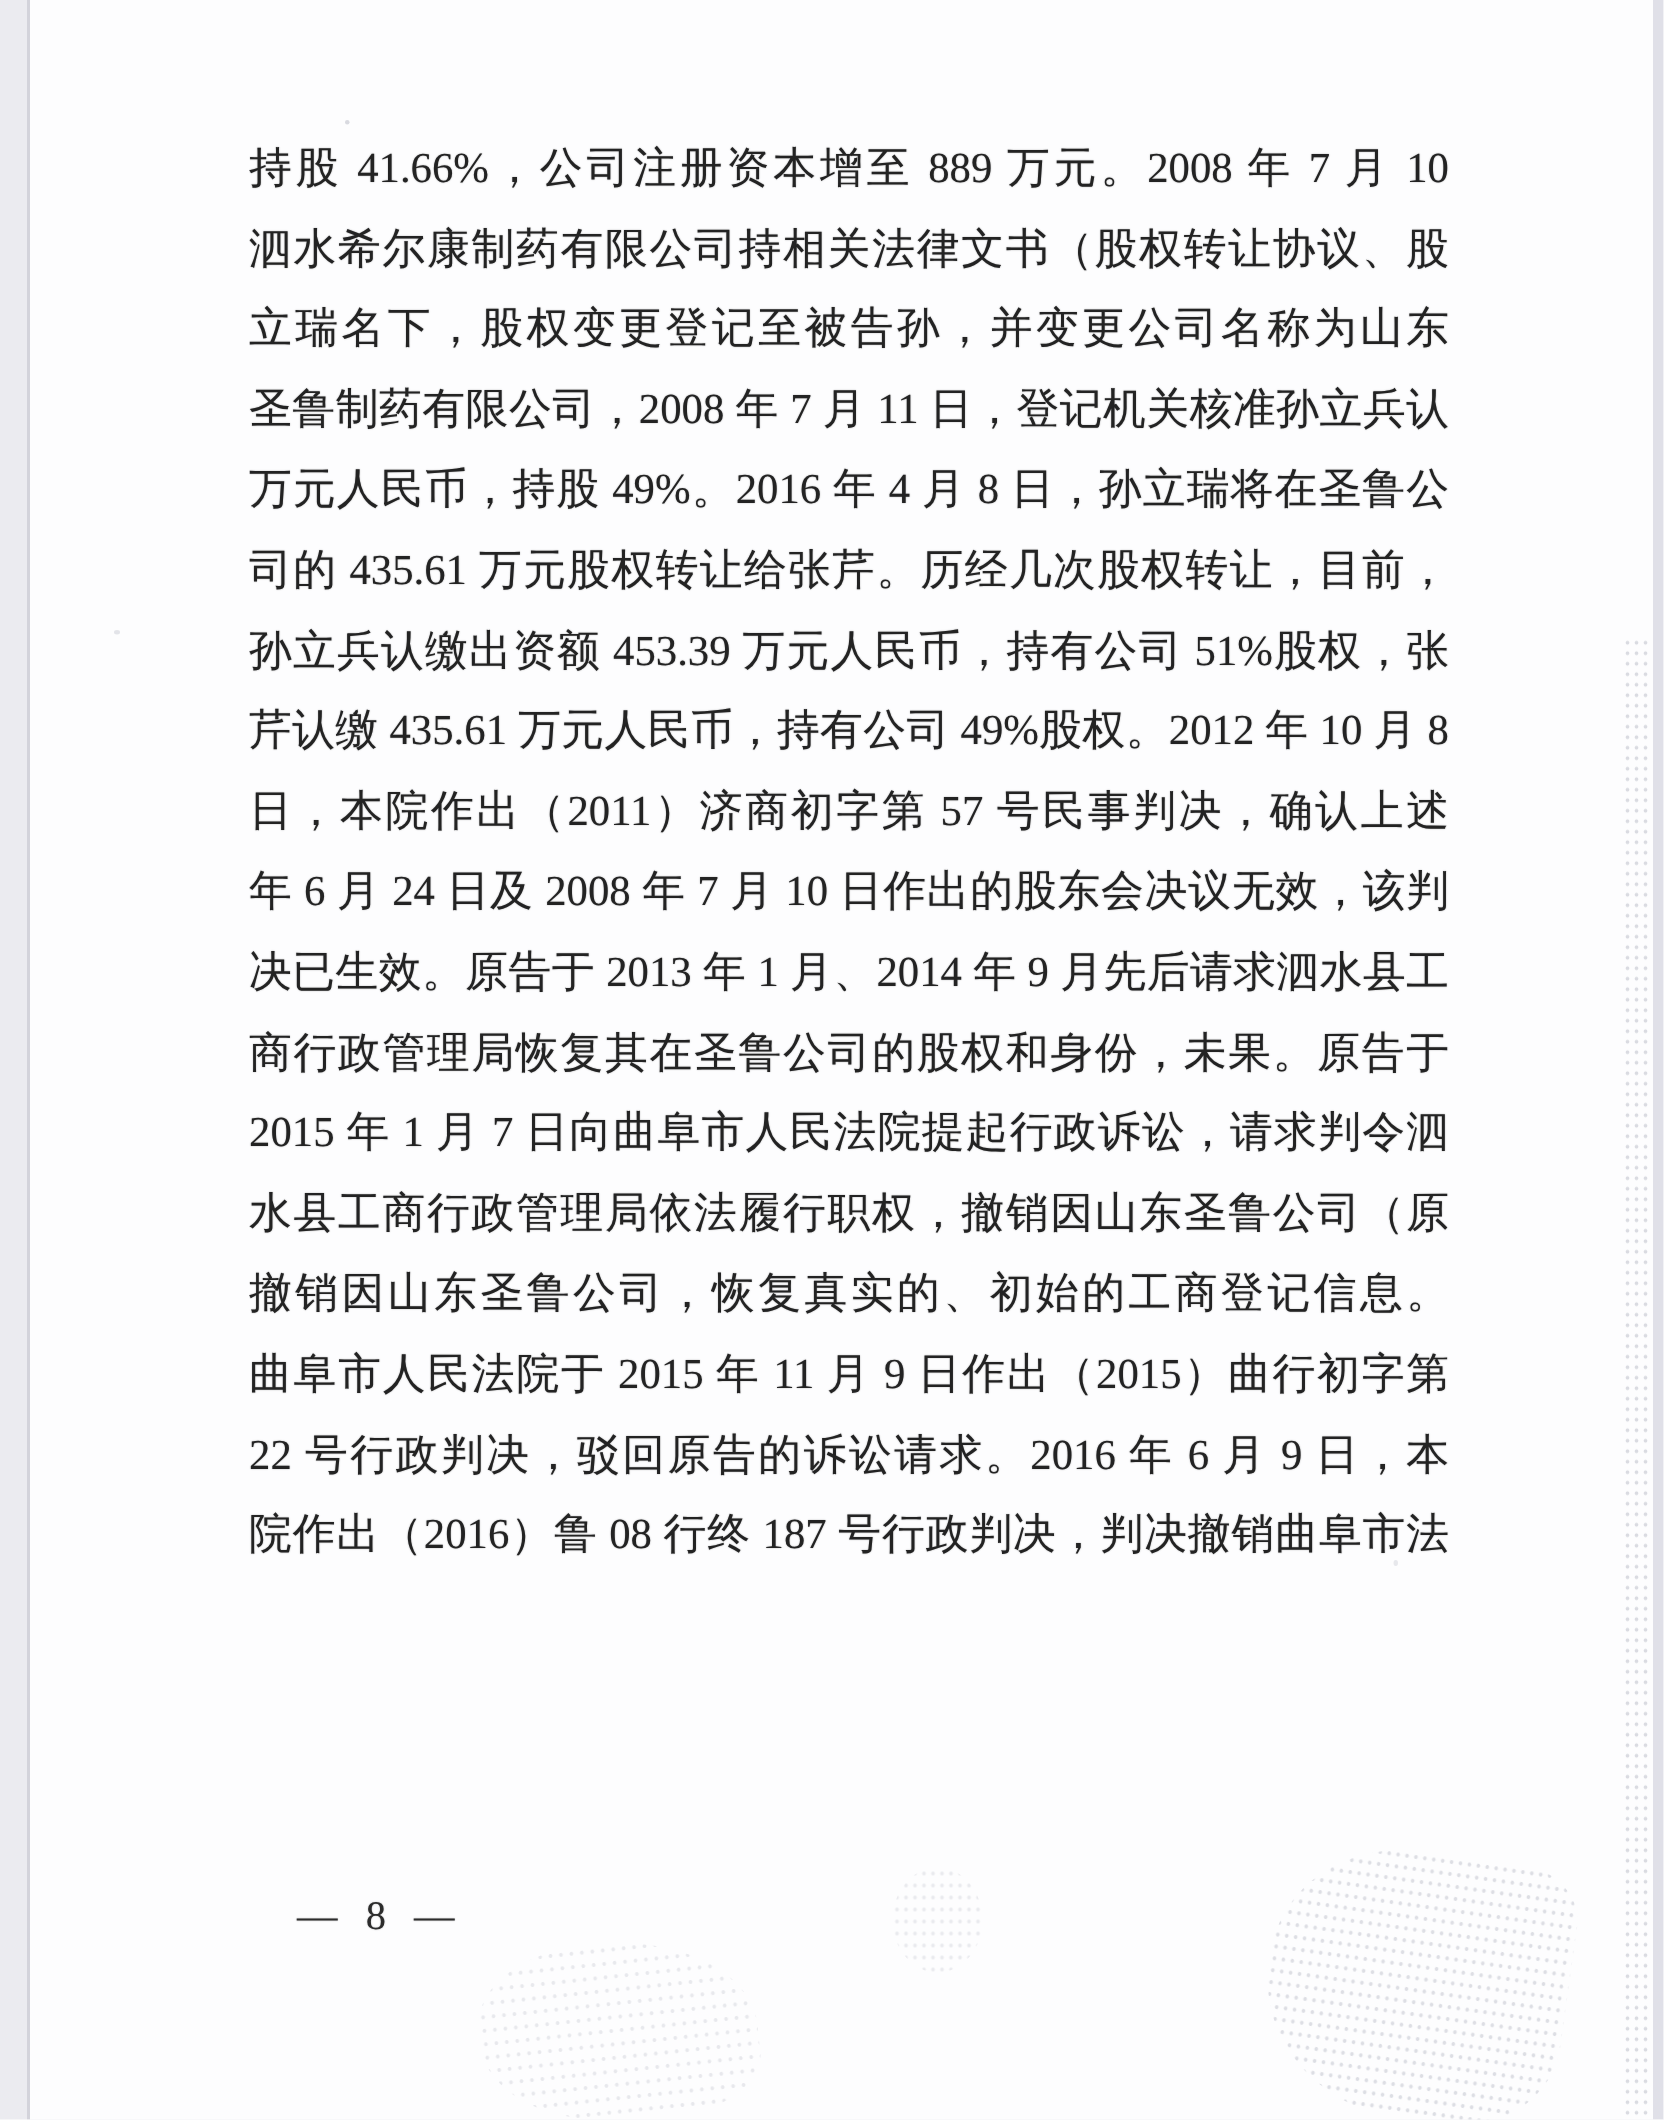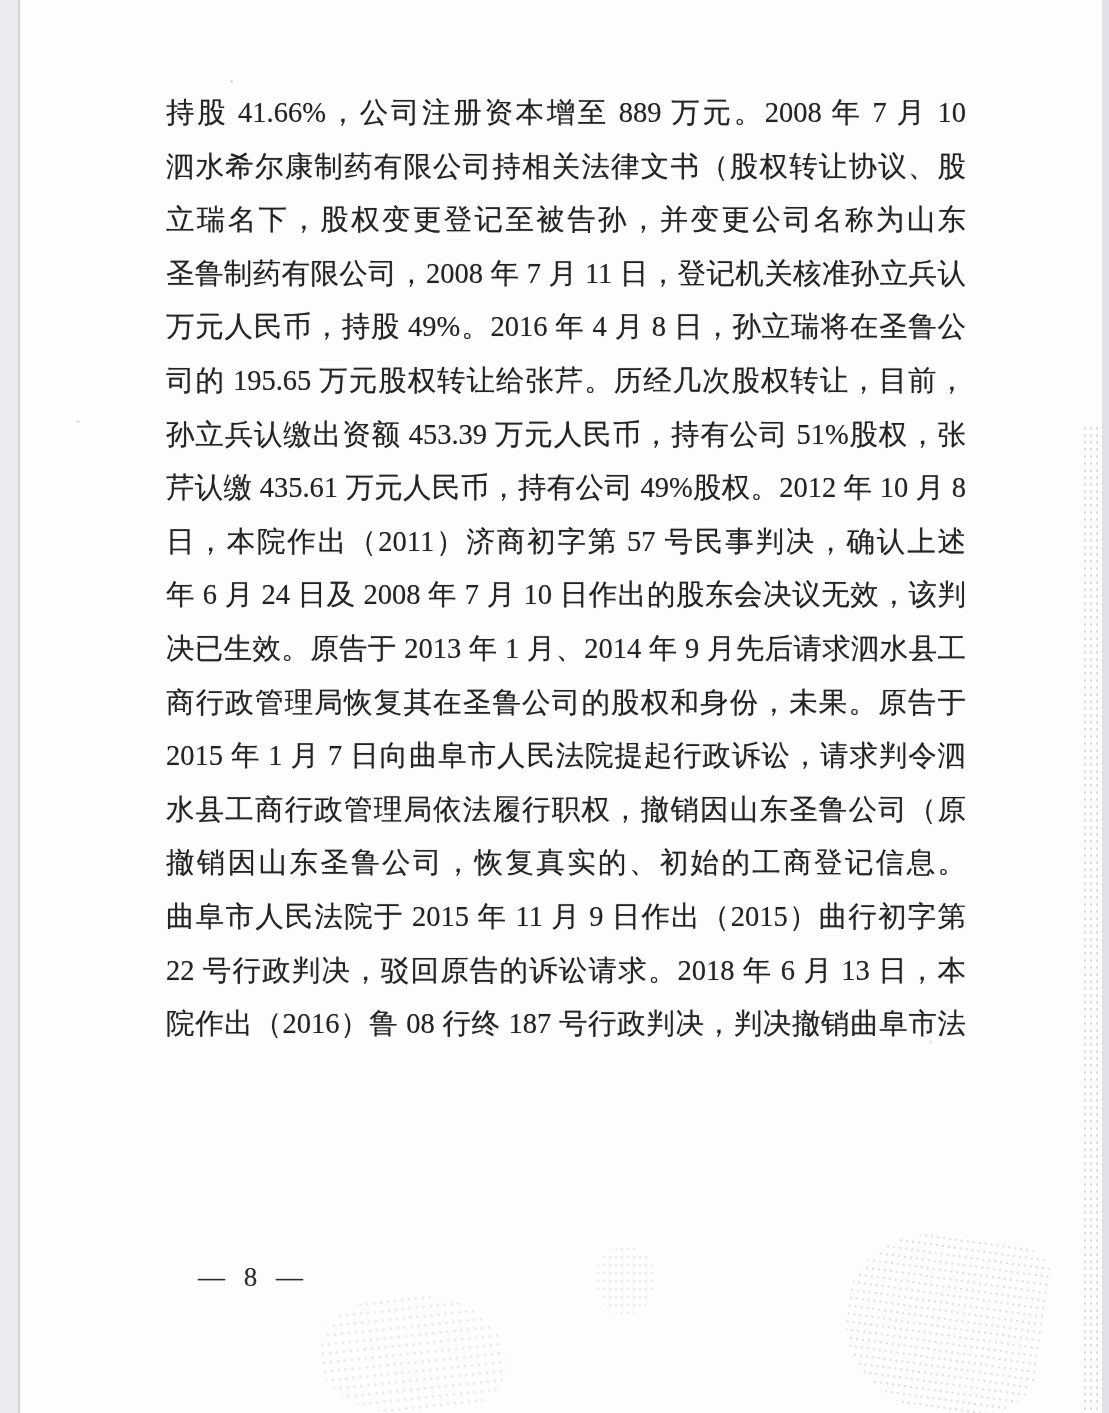--- a/index.html
+++ b/index.html
@@ -111,32 +111,32 @@
 
   <div class="edge-left"></div>
   <div class="edge-right"></div>
 
   <div class="text-block">
     <div class="line">持股 41.66%，公司注册资本增至 889 万元。2008 年 7 月 10 日，</div>
     <div class="line">泗水希尔康制药有限公司持相关法律文书（股权转让协议、股</div>
     <div class="line">立瑞名下，股权变更登记至被告孙，并变更公司名称为山东</div>
     <div class="line">圣鲁制药有限公司，2008 年 7 月 11 日，登记机关核准孙立兵认</div>
     <div class="line">万元人民币，持股 49%。2016 年 4 月 8 日，孙立瑞将在圣鲁公</div>
-    <div class="line">司的 195.65 万元股权转让给张芹。历经几次股权转让，目前，</div>
+    <div class="line">司的 435.61 万元股权转让给张芹。历经几次股权转让，目前，</div>
     <div class="line">孙立兵认缴出资额 453.39 万元人民币，持有公司 51%股权，张</div>
     <div class="line">芹认缴 435.61 万元人民币，持有公司 49%股权。2012 年 10 月 8</div>
     <div class="line">日，本院作出（2011）济商初字第 57 号民事判决，确认上述 2003</div>
     <div class="line">年 6 月 24 日及 2008 年 7 月 10 日作出的股东会决议无效，该判</div>
     <div class="line">决已生效。原告于 2013 年 1 月、2014 年 9 月先后请求泗水县工</div>
     <div class="line">商行政管理局恢复其在圣鲁公司的股权和身份，未果。原告于</div>
     <div class="line">2015 年 1 月 7 日向曲阜市人民法院提起行政诉讼，请求判令泗</div>
     <div class="line">水县工商行政管理局依法履行职权，撤销因山东圣鲁公司（原</div>
     <div class="line">撤销因山东圣鲁公司，恢复真实的、初始的工商登记信息。</div>
     <div class="line">曲阜市人民法院于 2015 年 11 月 9 日作出（2015）曲行初字第</div>
-    <div class="line">22 号行政判决，驳回原告的诉讼请求。2018 年 6 月 13 日，本</div>
+    <div class="line">22 号行政判决，驳回原告的诉讼请求。2016 年 6 月 9 日，本</div>
     <div class="line">院作出（2016）鲁 08 行终 187 号行政判决，判决撤销曲阜市法</div>
   </div>
 
   <div class="page-number">— 8 —</div>
 
   <div class="noise noise-bottom-right"></div>
   <div class="noise noise-bottom-center"></div>
   <div class="noise noise-right-column"></div>
   <div class="noise noise-mid-small"></div>
   <div class="speck speck-a"></div>

